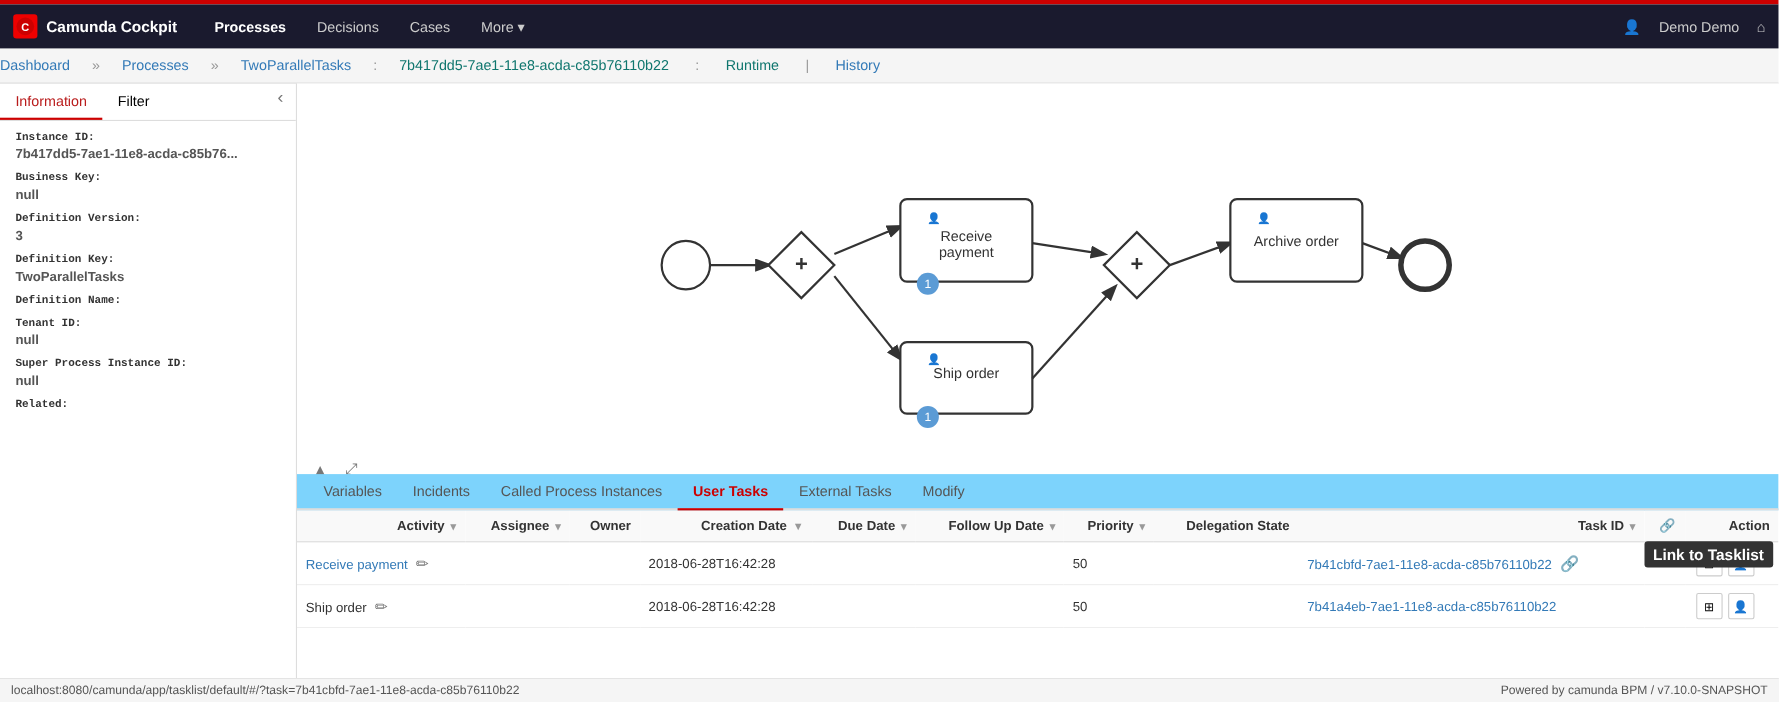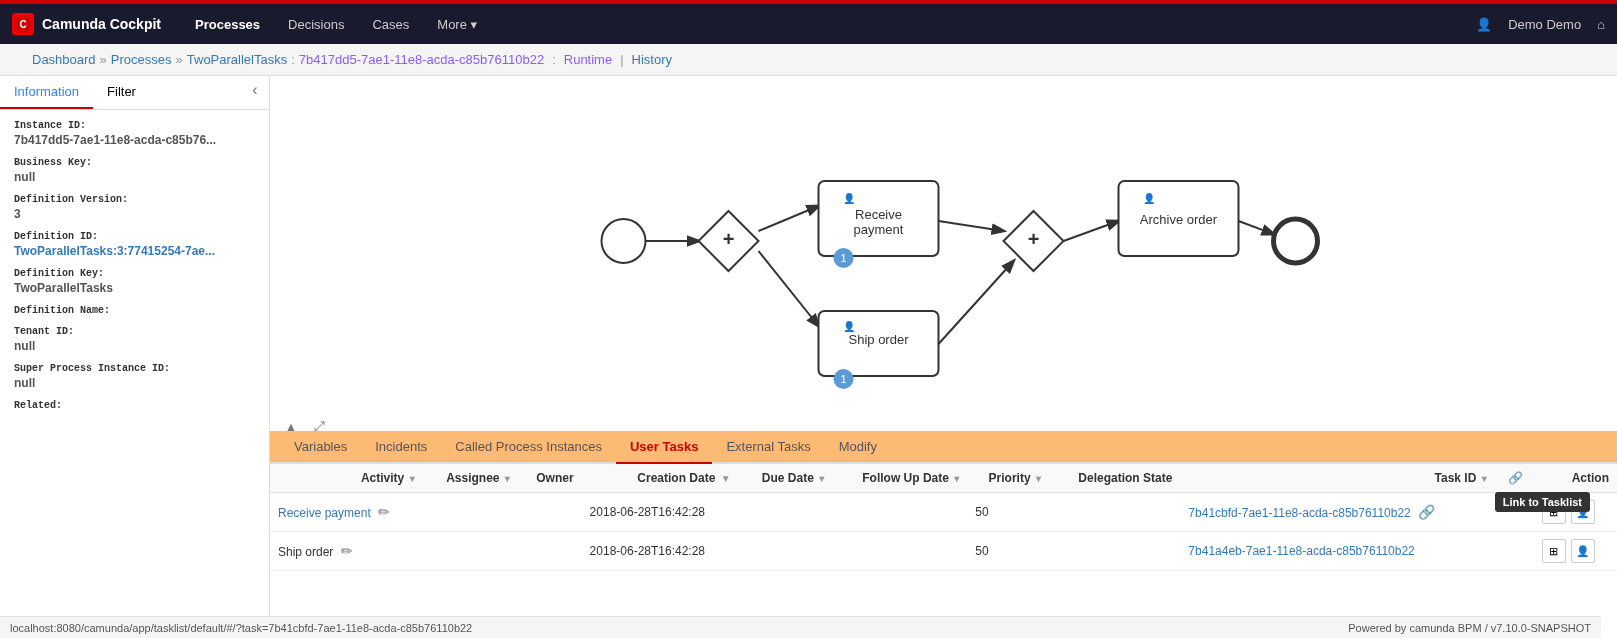--- a/index.html
+++ b/index.html
@@ -47,29 +47,29 @@
       align-items: center;
       gap: 16px;
       color: #ccc;
       font-size: 13px;
     }
 
     
     .breadcrumb {
       background: #f5f5f5;
       border-bottom: 1px solid #ddd;
-      padding: 8px 32px;
+      padding: 8px 0;
       font-size: 13px;
       display: flex;
       align-items: flex-end;
-      gap: 4px;
+      gap: 20px;
     }
     .breadcrumb a { color: #337ab7; text-decoration: none; }
     .breadcrumb .sep { color: #999; }
-    .breadcrumb .current { color: #8b5cf6; }
+    .breadcrumb .current { color: #0f766e; }
     .breadcrumb .pipe { margin: 0 4px; color: #999; }
 
     
     .main-layout {
       display: flex;
       height: calc(638px - 40px - 34px - 22px);
     }
 
     
     .sidebar {
@@ -95,21 +95,21 @@
       border-bottom: 1px solid #ddd;
     }
     .sidebar-tab {
       padding: 8px 14px;
       cursor: pointer;
       font-size: 13px;
       color: #000000;
       border-bottom: 2px solid transparent;
     }
     .sidebar-tab.active {
-      color: #3b82f6;
+      color: #b91c1c;
       border-bottom: 2px solid #c00;
     }
     .sidebar-content { padding: 10px 14px; }
     .sidebar-field { margin-bottom: 10px; }
     .sidebar-field label {
       font-weight: bold;
       font-size: 10px;
       display: block;
       margin-bottom: 2px;
       font-family: Liberation Mono, monospace;
@@ -179,21 +179,21 @@
       font-size: 14px;
       color: #777;
       padding: 2px 4px;
     }
 
     
     .tab-bar {
       display: flex;
       border-bottom: 2px solid #ddd;
       padding: 0 10px;
-      background: #fdba74;
+      background: #7dd3fc;
     }
     .tab-item {
       padding: 8px 14px;
       cursor: pointer;
       font-size: 13px;
       color: #555;
       border-bottom: 2px solid transparent;
       margin-bottom: -2px;
     }
     .tab-item.active {
@@ -235,32 +235,32 @@
     }
     .edit-icon { color: #777; cursor: pointer; font-size: 14px; margin-left: 4px; }
 
     
     .tooltip-box {
       position: absolute;
       background: #333;
       color: #fff;
       padding: 4px 8px;
       border-radius: 3px;
-      font-size: 11px;
+      font-size: 14px;
       white-space: nowrap;
       pointer-events: none;
       z-index: 100;
     }
 
     
     .status-bar {
       position: fixed;
       bottom: 0;
       left: 0;
-      right: 16px;
+      right: 0;
       background: #f5f5f5;
       border-top: 1px solid #ddd;
       height: 22px;
       display: flex;
       align-items: center;
       justify-content: space-between;
       padding: 0 10px;
       font-size: 11px;
       color: #555;
     }
@@ -332,24 +332,20 @@
         <label>Instance ID:</label>
         <div class="value">7b417dd5-7ae1-11e8-acda-c85b76...</div>
       </div>
       <div class="sidebar-field">
         <label>Business Key:</label>
         <div class="value">null</div>
       </div>
       <div class="sidebar-field">
         <label>Definition Version:</label>
         <div class="value">3</div>
-      </div>
-      <div class="sidebar-field">
-        <label>Definition ID:</label>
-        <div class="value"><a href="#">TwoParallelTasks:3:77415254-7ae...</a></div>
       </div>
       <div class="sidebar-field">
         <label>Definition Key:</label>
         <div class="value">TwoParallelTasks</div>
       </div>
       <div class="sidebar-field">
         <label>Definition Name:</label>
         <div class="value"> </div>
       </div>
       <div class="sidebar-field">

